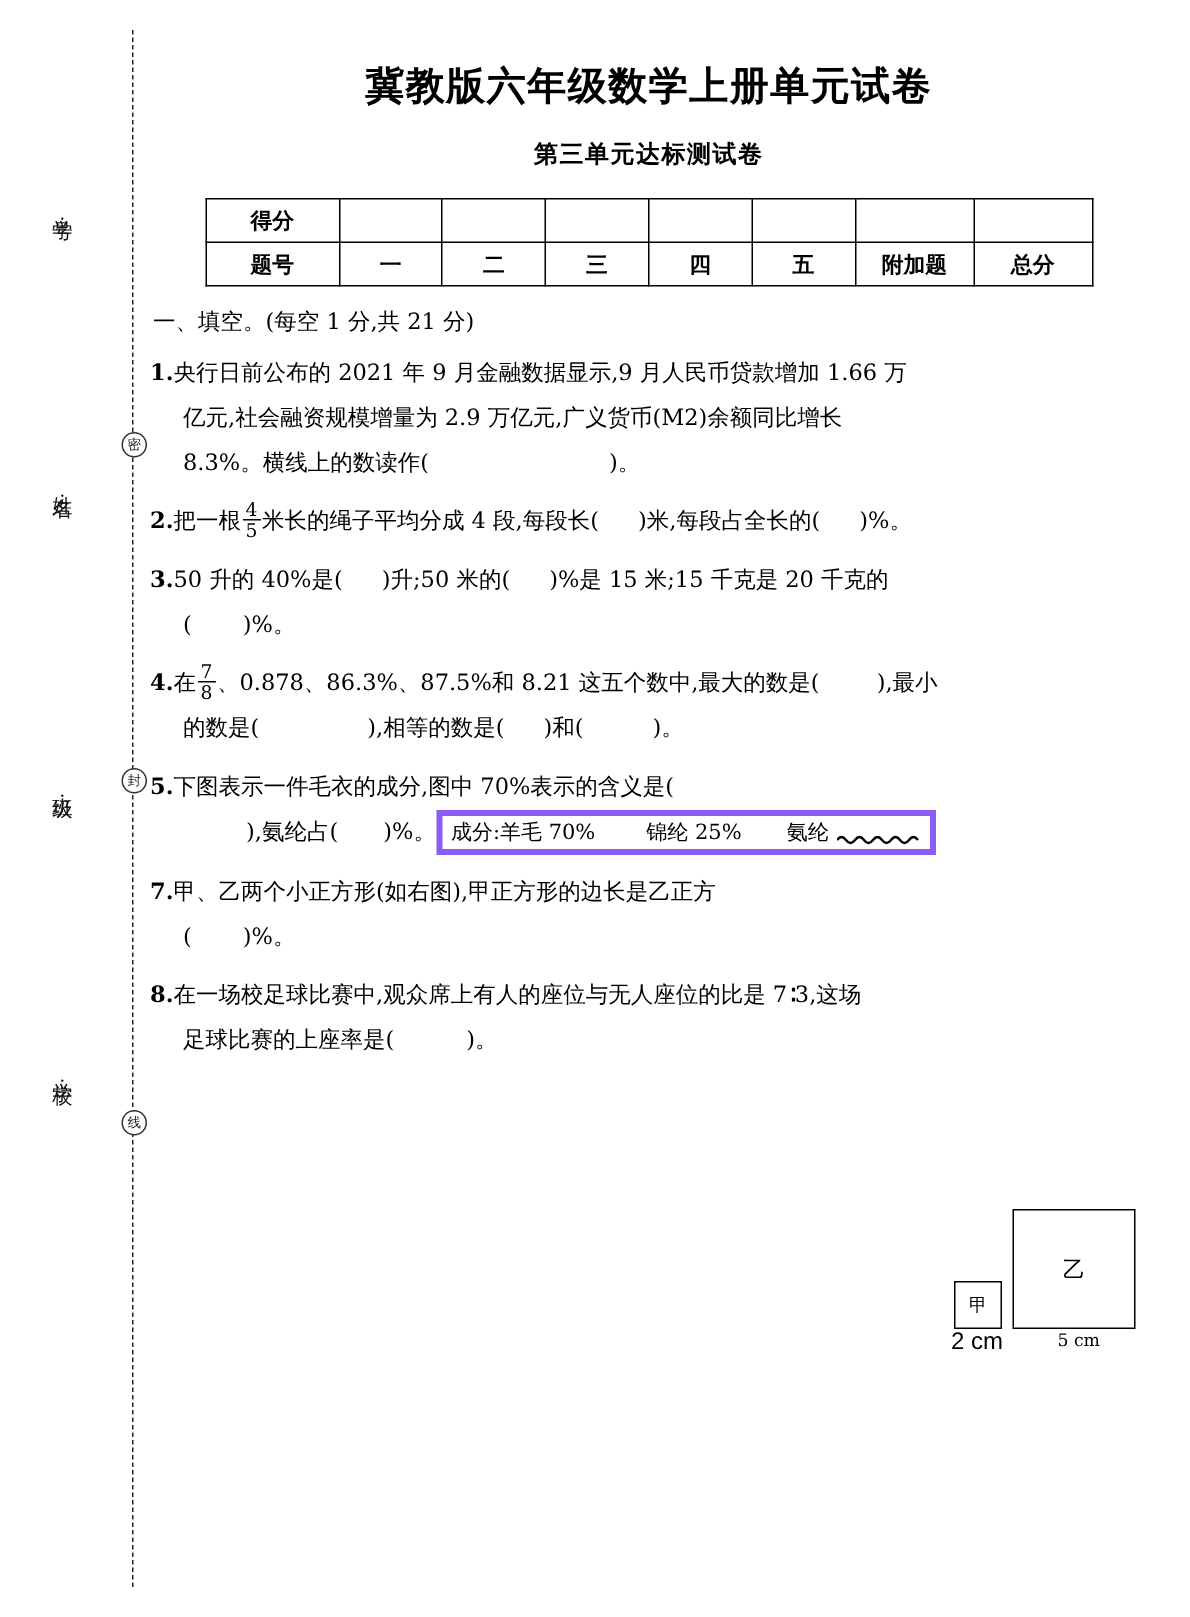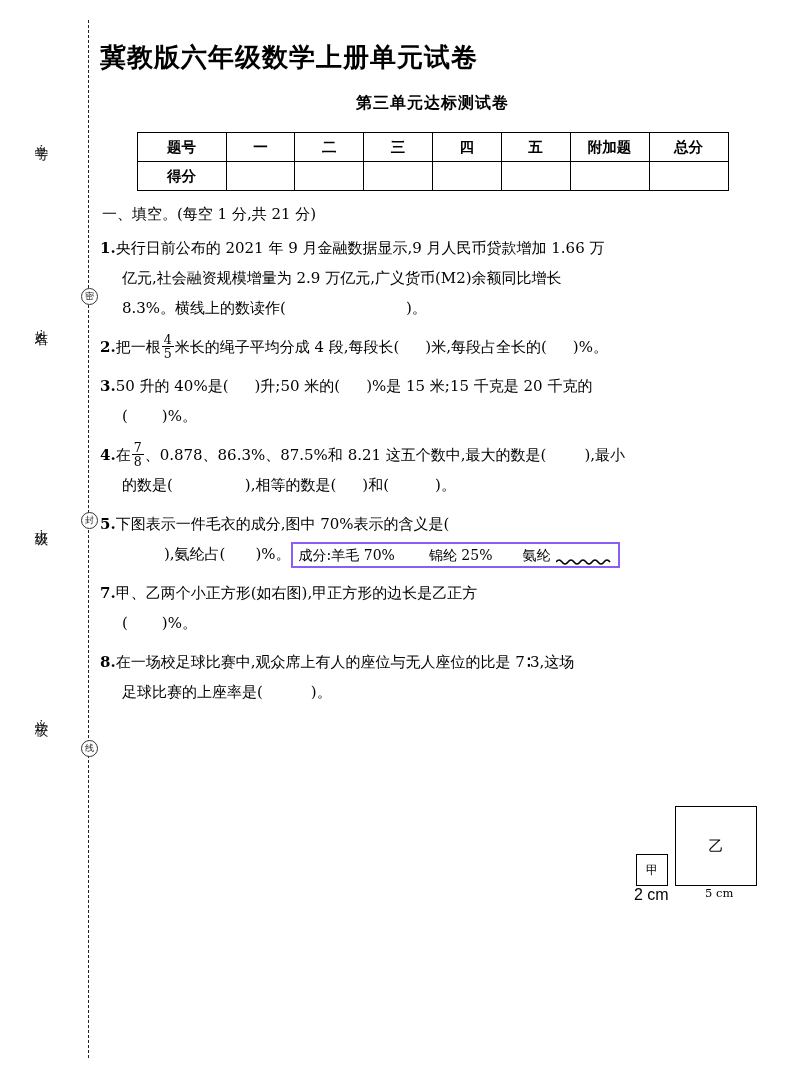--- a/index.html
+++ b/index.html
@@ -67,21 +67,21 @@
   .page {
     position: absolute;
     left: 100px;
     top: 0;
     width: 665px;
     height: 1078px;
   }
 
   .title-main {
     margin-top: 40px;
-    text-align: left;
+    text-align: center;
     font-size: 26px;
     font-weight: bold;
     letter-spacing: 1px;
     font-family: "DejaVu Serif", "Liberation Serif", serif;
   }
   .title-sub {
     margin-top: 18px;
     text-align: center;
     font-size: 16px;
     font-weight: bold;
@@ -145,21 +145,21 @@
     font-size: 12.5px;
     line-height: 1.05;
     margin: 0 1px;
   }
   .frac .n { display: block; padding: 0 2px; }
   .frac .d { display: block; border-top: 1px solid #000; padding: 0 2px; }
 
   
   .comp-box {
     display: inline-block;
-    border: 2px solid #8b5cf6;
+    border: 4px solid #8b5cf6;
     height: 22px;
     line-height: 22px;
     padding: 0 6px;
     font-size: 14px;
     vertical-align: middle;
     white-space: nowrap;
     font-family: "DejaVu Serif", "Liberation Serif", serif;
   }
   .comp-box .sp1 { display: inline-block; width: 34px; }
   .comp-box .sp2 { display: inline-block; width: 30px; }
@@ -229,39 +229,39 @@
 </div>
 
 <div class="page">
 
   <div class="title-main">冀教版六年级数学上册单元试卷</div>
   <div class="title-sub">第三单元达标测试卷</div>
 
   <table class="score-table">
     <tbody>
         <tr>
+      <td class="lbl">得分</td>
+      <td></td>
+      <td></td>
+      <td></td>
+      <td></td>
+      <td></td>
+      <td class="wide"></td>
+      <td class="wide"></td>
+    </tr>
+    <tr>
       <td class="lbl">题号</td>
       <td>一</td>
       <td>二</td>
       <td>三</td>
       <td>四</td>
       <td>五</td>
       <td class="wide">附加题</td>
       <td class="wide">总分</td>
     </tr>
-    <tr>
-      <td class="lbl">得分</td>
-      <td></td>
-      <td></td>
-      <td></td>
-      <td></td>
-      <td></td>
-      <td class="wide"></td>
-      <td class="wide"></td>
-    </tr>
   </tbody>
     </table>
 
   <div class="section-head">一、填空。(每空 1 分,共 21 分)</div>
 
   <div class="q">
     <span class="num">1.</span><span>央行日前公布的 2021 年 9 月金融数据显示,9 月人民币贷款增加 1.66 万</span>
     <span class="blk ind">亿元,社会融资规模增量为 2.9 万亿元,广义货币(M2)余额同比增长</span>
     <span class="blk ind"><span class="u">8.3%</span><span>。横线上的数读作(</span><span style="display:inline-block;width:120px"></span><span>)。</span></span>
   </div>

